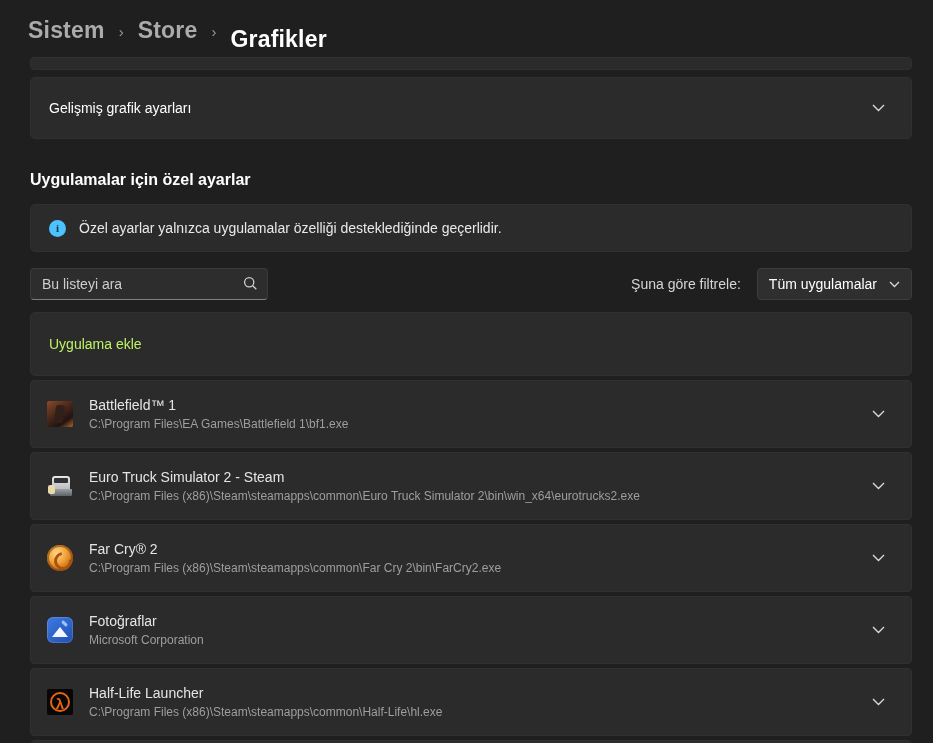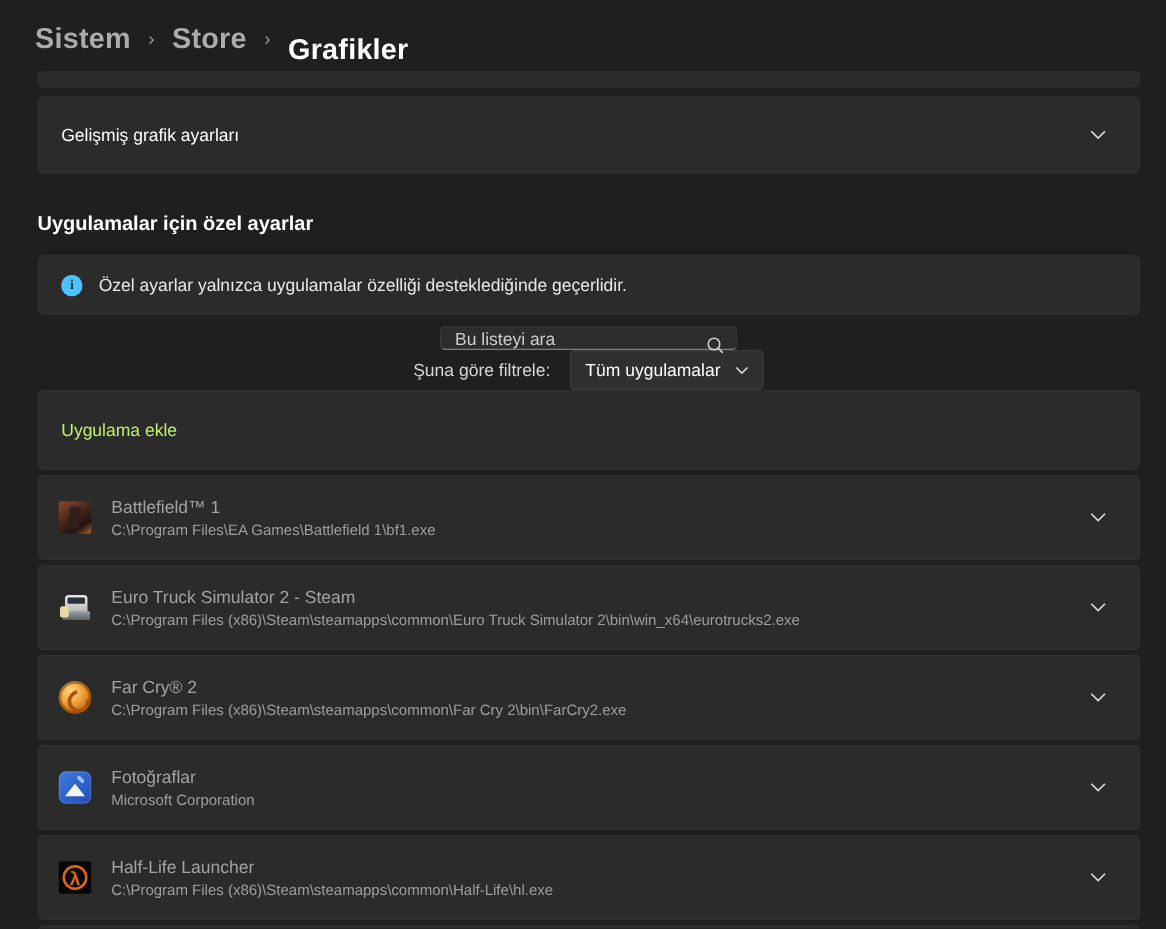--- a/index.html
+++ b/index.html
@@ -22,21 +22,21 @@
 
   .section-title{margin-top:32px;font-size:16px;font-weight:700;color:#ffffff;}
 
   .infobar{margin-top:15px;height:48px;display:flex;align-items:center;gap:13px;padding:0 18px;}
   .info-icon{width:17px;height:17px;border-radius:50%;background:#4cc2ff;color:#17333f;
     display:flex;align-items:center;justify-content:center;
     font-size:11px;font-weight:700;font-family:"Liberation Serif",serif;flex:0 0 auto;}
   .infobar-text{font-size:14px;color:#e9e9e9;}
 
   
-  .toolbar{margin-top:9px;height:46px;display:flex;align-items:center;justify-content:space-between;flex-direction:column;}
+  .toolbar{margin-top:9px;height:46px;display:flex;align-items:center;justify-content:space-between;}
   .searchbox{position:relative;width:238px;height:32px;}
   .searchbox input{width:100%;height:100%;box-sizing:border-box;background:#2d2d2d;
     border:1px solid #3a3a3a;border-bottom:1px solid #7e7e7e;border-radius:4px;
     color:#e6e6e6;font-size:14px;padding:0 32px 0 11px;outline:none;
     font-family:"Liberation Sans",sans-serif;}
   .searchbox input::placeholder{color:#cdcdcd;}
   .search-glyph{position:absolute;right:10px;top:8px;}
   .filter-group{display:flex;align-items:center;gap:16px;}
   .filter-label{font-size:14px;color:#d6d6d6;}
   .dropdown{height:32px;min-width:152px;box-sizing:border-box;background:#2f2f2f;
@@ -53,21 +53,21 @@
   .accent-btn{height:33px;border:1px solid rgba(0,0,0,.25);border-radius:4px;
     background:#4cb6ee;color:#0d2b3b;font-size:14px;padding:0 13px;
     font-family:"Liberation Sans",sans-serif;cursor:pointer;}
 
   
   .rows{margin-top:4px;}
   .app-row{height:68px;margin-bottom:4px;display:flex;align-items:center;
     padding:0 26px 0 16px;border-radius:4px;}
   .app-icon{width:26px;height:26px;margin-right:16px;flex:0 0 auto;position:relative;}
   .app-text{flex:1;display:flex;flex-direction:column;gap:4px;}
-  .app-name{font-size:14px;color:#a3a3a3;}
+  .app-name{font-size:14px;color:#e5e5e5;}
   .app-sub{font-size:12px;color:#9e9e9e;}
   .sliver-bottom{height:20px;border-radius:5px;}
 
   
   .icon-bf{background:linear-gradient(145deg,#8a4a2a 0%,#47261a 45%,#201311 75%,#b4652c 100%);
     border-radius:2px;overflow:hidden;}
   .icon-bf::after{content:"";position:absolute;left:8px;top:4px;width:9px;height:18px;
     background:#31201a;border-radius:3px;transform:rotate(8deg);}
   .icon-ets2{border-radius:2px;}
   .icon-ets2 .truck-cab{position:absolute;left:5px;top:3px;width:18px;height:14px;

